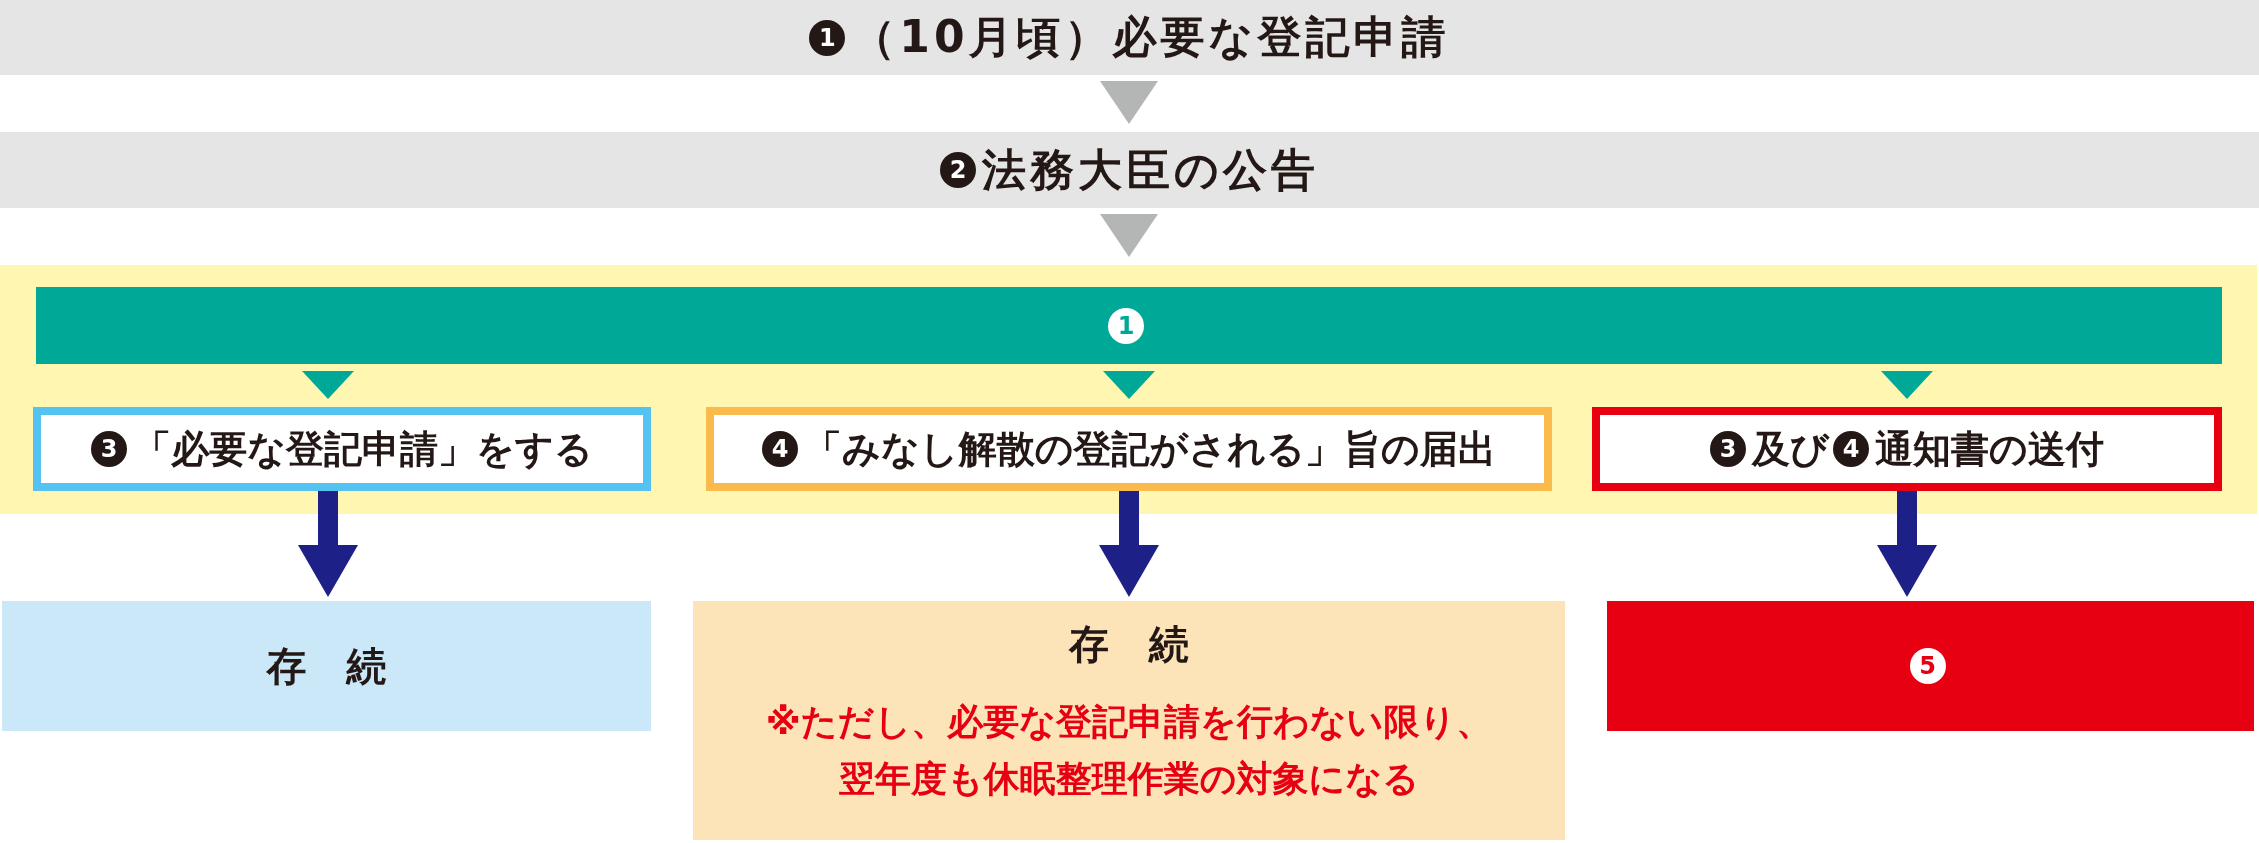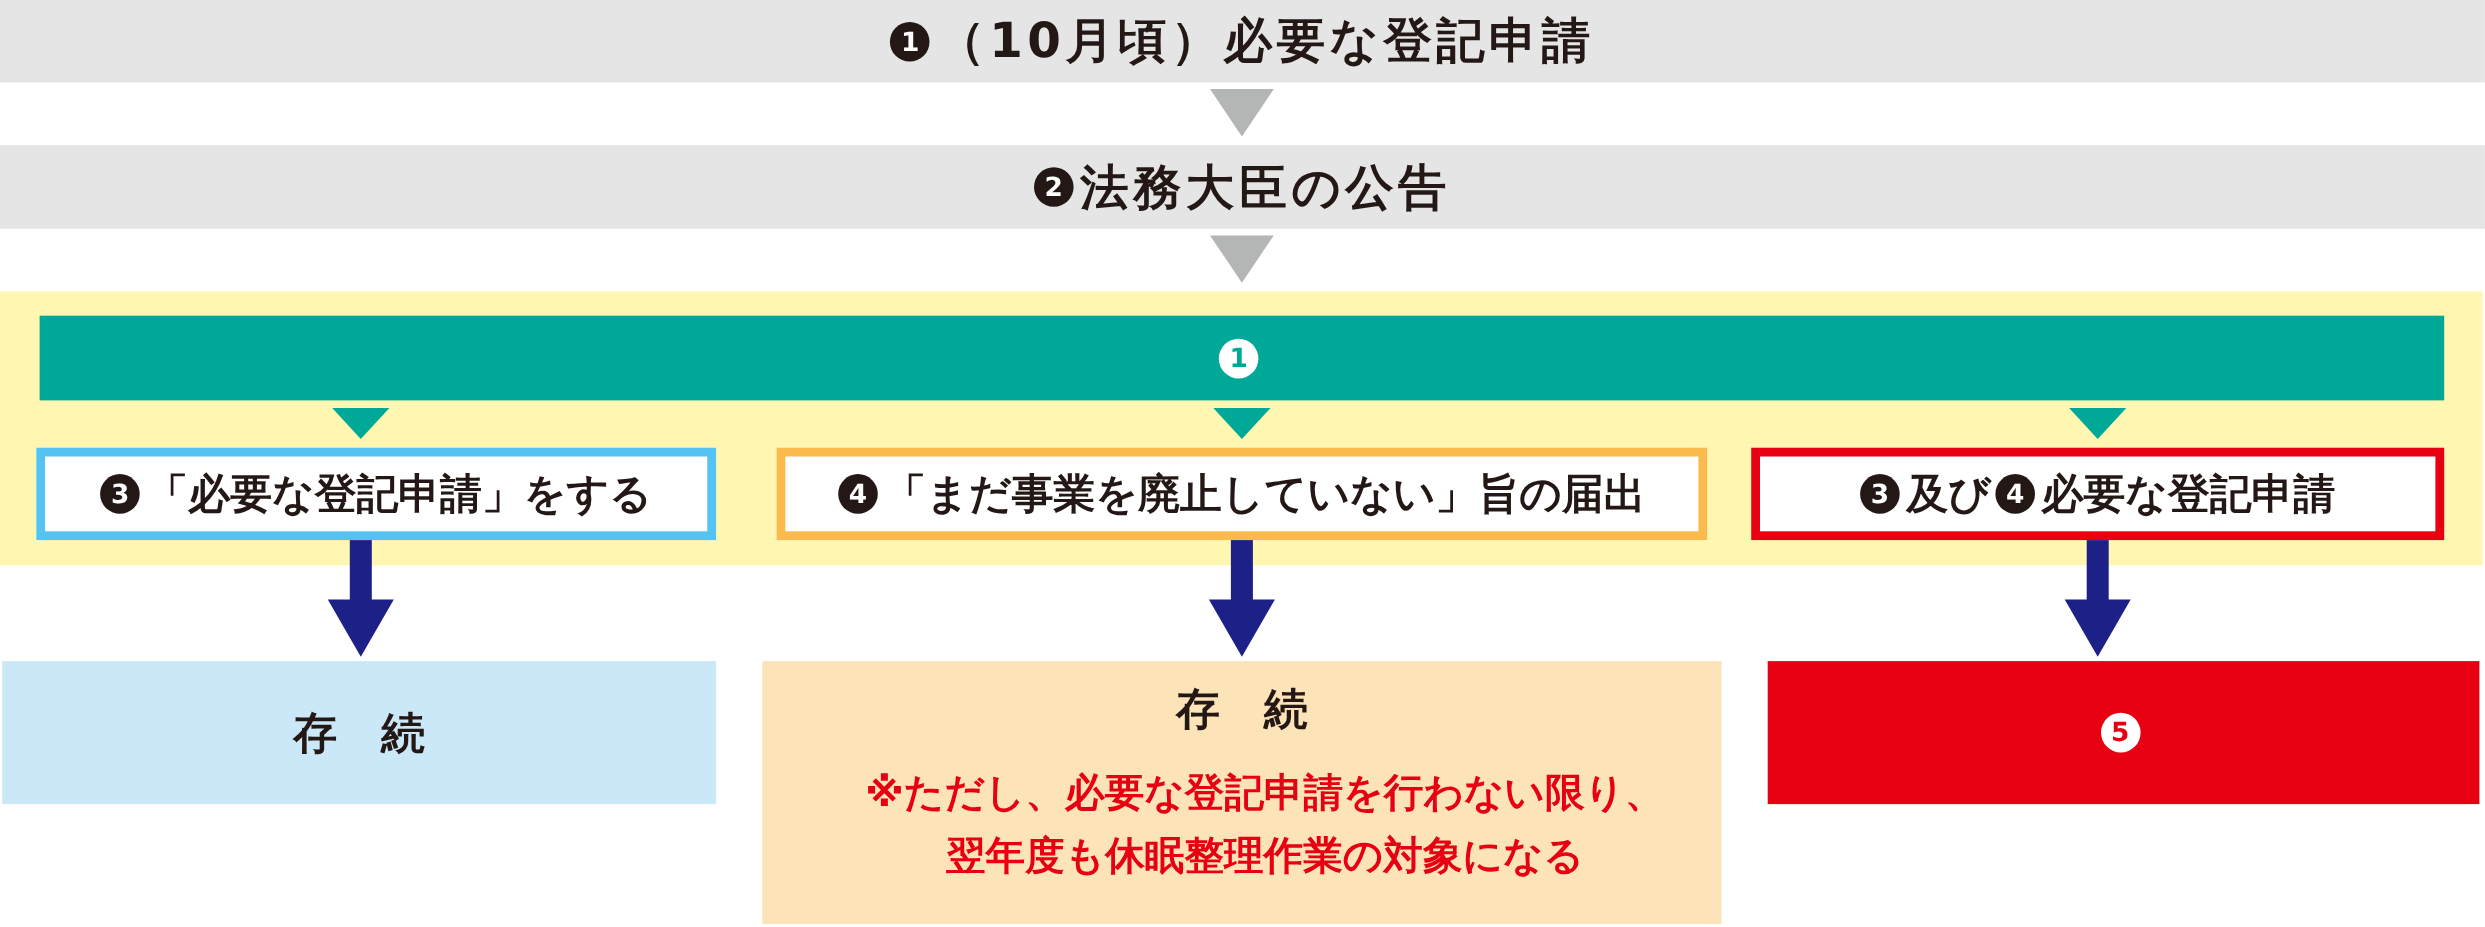--- a/index.html
+++ b/index.html
@@ -33,21 +33,21 @@
     .shaft { width: 20px; background: #1d2087; top: 491px; height: 56px; }
     .arrow-head {
       width: 0; height: 0;
       border-left: 30px solid transparent; border-right: 30px solid transparent;
       border-top: 52px solid #1d2087; top: 545px;
     }
     .result-blue { left: 2px; top: 601px; width: 649px; height: 130px; background: #cbe8f9; font-size: 40px; }
     .result-peach { left: 693px; top: 601px; width: 872px; height: 239px; background: #fde3b8; }
     .result-red { left: 1607px; top: 601px; width: 647px; height: 130px; background: #e60012; color: #ffffff; font-size: 42px; }
     .peach-title { position: absolute; left: 0; width: 100%; top: 16px; text-align: center; font-size: 40px; font-weight: bold; color: #231815; }
-    .peach-note { position: absolute; left: 0; width: 100%; top: 92px; text-align: center; font-size: 36px; font-weight: bold; color: #e60012; line-height: 57px; padding-left: 21px; }
+    .peach-note { position: absolute; left: 0; width: 100%; top: 92px; text-align: center; font-size: 36px; font-weight: bold; color: #e60012; line-height: 57px; }
     .num-badge {
       display: inline-flex; align-items: center; justify-content: center;
       width: 36px; height: 36px; border-radius: 50%;
       background: #231815; color: #ffffff; font-size: 24px; font-weight: bold;
       margin-right: 6px; letter-spacing: 0; flex: none;
     }
     .num-badge.inverse { background: #ffffff; color: #00a997; }
     .num-badge.inverse-red { background: #ffffff; color: #e60012; }
   </style>
 </head>
@@ -74,27 +74,27 @@
 <div class="abs tri-teal" style="left:302px;top:371px;"></div>
 <div class="abs tri-teal" style="left:1103px;top:371px;"></div>
 <div class="abs tri-teal" style="left:1881px;top:371px;"></div>
 
 <div class="abs action-box box-blue center-text">
   <span class="num-badge">3</span>
   <span>「必要な登記申請」をする</span>
 </div>
 <div class="abs action-box box-orange center-text">
   <span class="num-badge">4</span>
-  <span>「まだ事業を廃止していない」旨の届出</span>
+  <span>「みなし解散の登記がされる」旨の届出</span>
 </div>
 <div class="abs action-box box-red center-text">
   <span class="num-badge">3</span>
   <span>及び</span>
   <span class="num-badge" style="margin-left:4px;">4</span>
-  <span>必要な登記申請</span>
+  <span>通知書の送付</span>
 </div>
 
 <div class="abs shaft" style="left:318px;"></div>
 <div class="abs arrow-head" style="left:298px;"></div>
 <div class="abs shaft" style="left:1119px;"></div>
 <div class="abs arrow-head" style="left:1099px;"></div>
 <div class="abs shaft" style="left:1897px;"></div>
 <div class="abs arrow-head" style="left:1877px;"></div>
 
 <div class="abs result-blue center-text">

